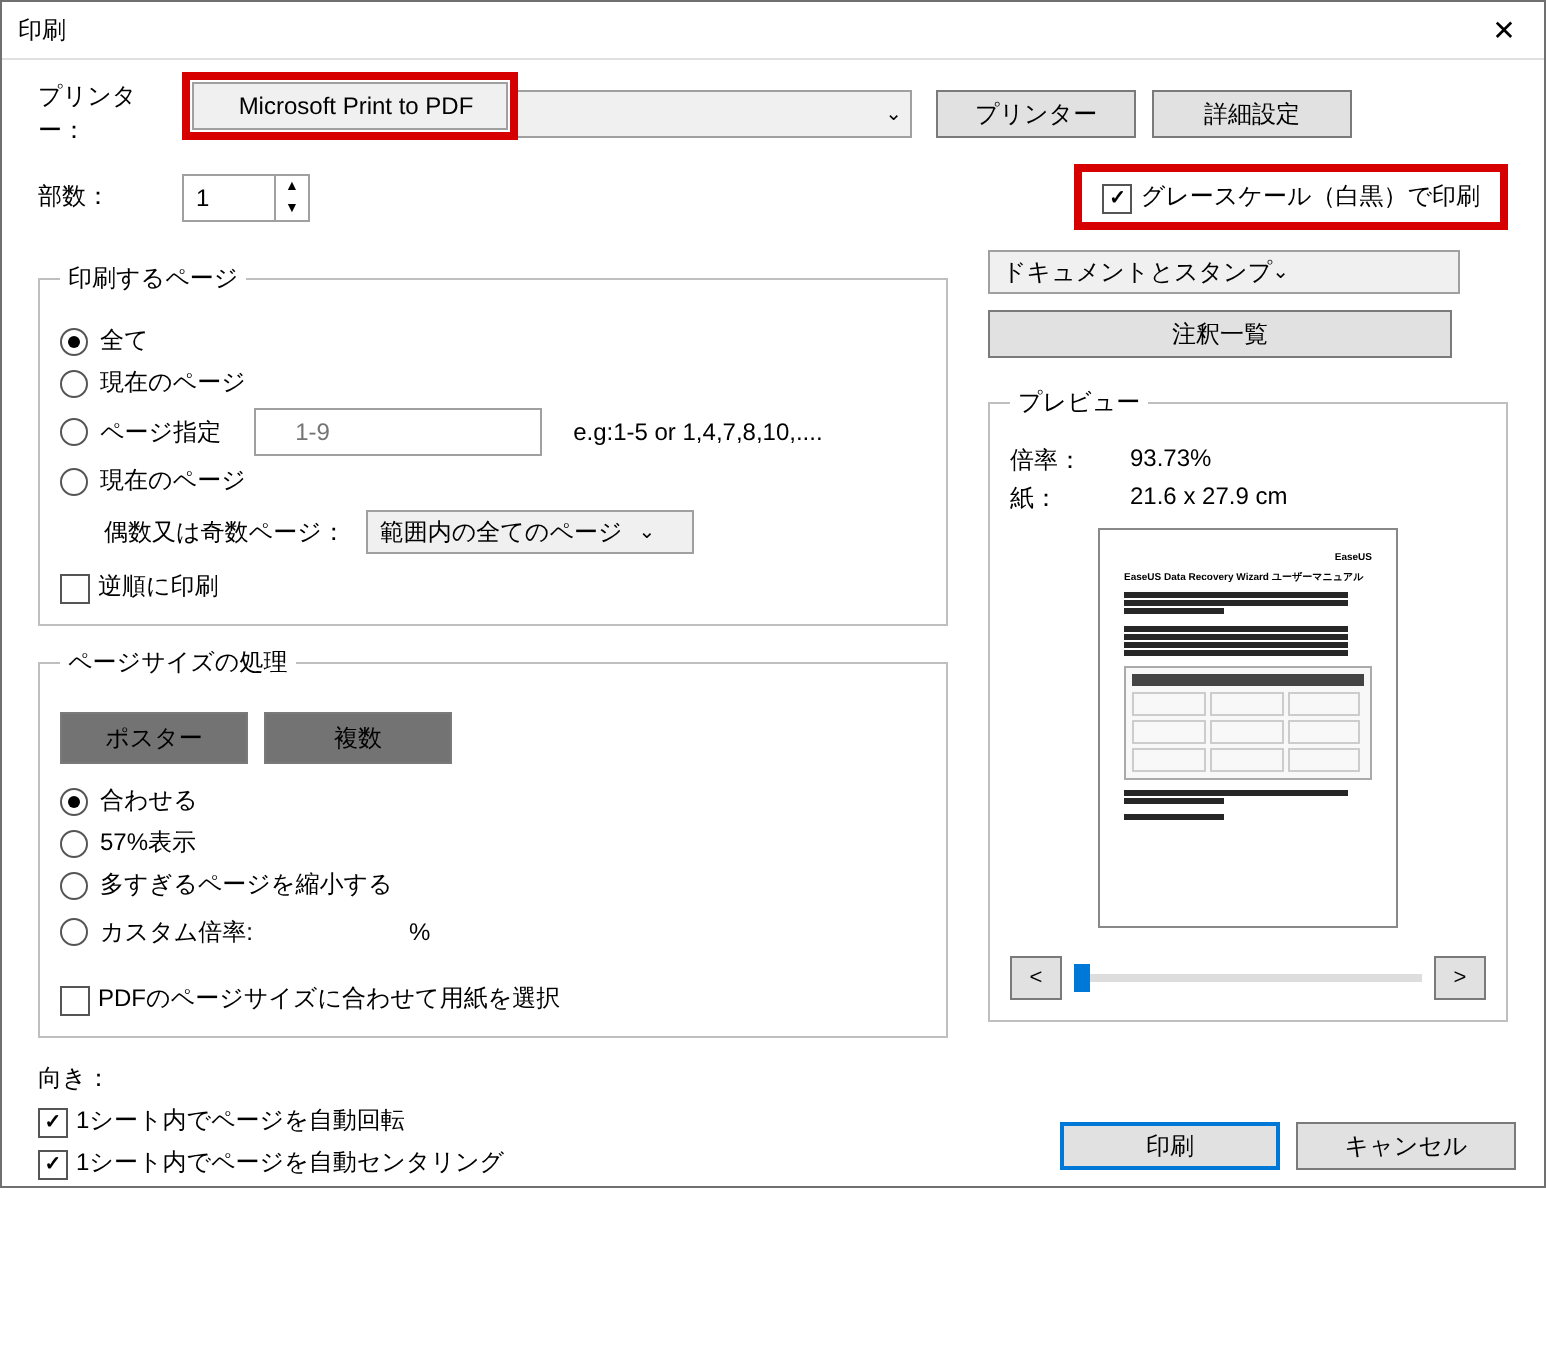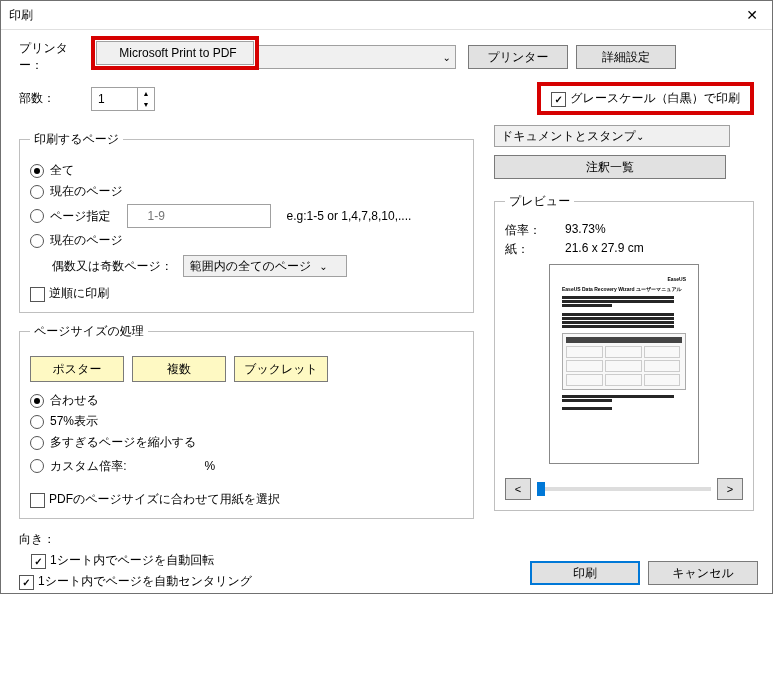--- a/index.html
+++ b/index.html
@@ -20,21 +20,21 @@
   .chk{display:flex;align-items:flex-end;gap:4px}
   .chk .box{width:13px;height:13px;border:1px solid #555;background:#fff;display:flex;align-items:center;justify-content:center;font-size:10px;line-height:1}
   .chk .box.checked::after{content:"✓";font-weight:bold}
   fieldset{border:1px solid #bfbfbf;margin:10px 0 10px 0;padding:10px}
   legend{padding:0 4px}
   .radio{display:flex;align-items:center;gap:6px;margin:4px 0}
   .radio .dot{width:12px;height:12px;border-radius:50%;border:1px solid #555;display:flex;align-items:center;justify-content:center}
   .radio .dot.on::after{content:"";width:6px;height:6px;background:#000;border-radius:50%}
   .page-range{width:120px;height:20px;border:1px solid #a0a0a0;padding-left:20px;color:#888}
   .tabbtns{display:flex;gap:8px;margin:6px 0 10px 0}
-  .tabbtn{border:1px solid #7a7a7a;height:24px;width:92px;display:flex;align-items:center;justify-content:center;cursor:pointer;background:#fef9c3}
+  .tabbtn{border:1px solid #7a7a7a;height:24px;width:92px;display:flex;align-items:center;justify-content:center;cursor:pointer;background:#737373}
   .tabbtn.active{background:#cde6f7;border-color:#2a8dd4}
   .columns{display:flex;gap:20px}
   .leftcol{flex:1}
   .rightcol{width:260px}
   .preview-box{border:1px solid #888;width:150px;height:200px;background:#fff;margin:6px auto 0 auto;padding:10px 12px;box-sizing:border-box;font-size:5px;line-height:1.6;color:#000}
   .pv-brand{text-align:right;font-weight:bold;font-size:5px}
   .pv-title{font-weight:bold;font-size:5px;margin:2px 0 3px 0}
   .pv-line{height:3px;background:#000;margin:1px 0;opacity:.85}
   .pv-line.short{width:40%}
   .pv-line.med{width:90%}
@@ -134,21 +134,20 @@
             <span class="box"></span>
             <span>逆順に印刷</span>
           </label>
         </fieldset>
 
         <fieldset>
           <legend>ページサイズの処理</legend>
           <div class="tabbtns">
             <div class="tabbtn">ポスター</div>
             <div class="tabbtn">複数</div>
-            <div class="tabbtn">ブックレット</div>
           </div>
           <div class="radio">
               <span class="dot on"></span>
               <span>合わせる</span>
             </div>
           <div class="radio">
               <span class="dot"></span>
               <span>57%表示</span>
             </div>
           <div class="radio">
@@ -163,21 +162,21 @@
           </div>
           <div style="height:10px"></div>
           <label class="chk">
             <span class="box"></span>
             <span>PDFのページサイズに合わせて用紙を選択</span>
           </label>
         </fieldset>
 
         <div style="margin-top:12px">
           <div class="subhdr">向き：</div>
-          <label class="chk" style="margin:4px 12px">
+          <label class="chk" style="margin:4px 0">
             <span class="box checked"></span>
             <span>1シート内でページを自動回転</span>
           </label>
           <label class="chk" style="margin:4px 0">
             <span class="box checked"></span>
             <span>1シート内でページを自動センタリング</span>
           </label>
         </div>
       </div>
 

